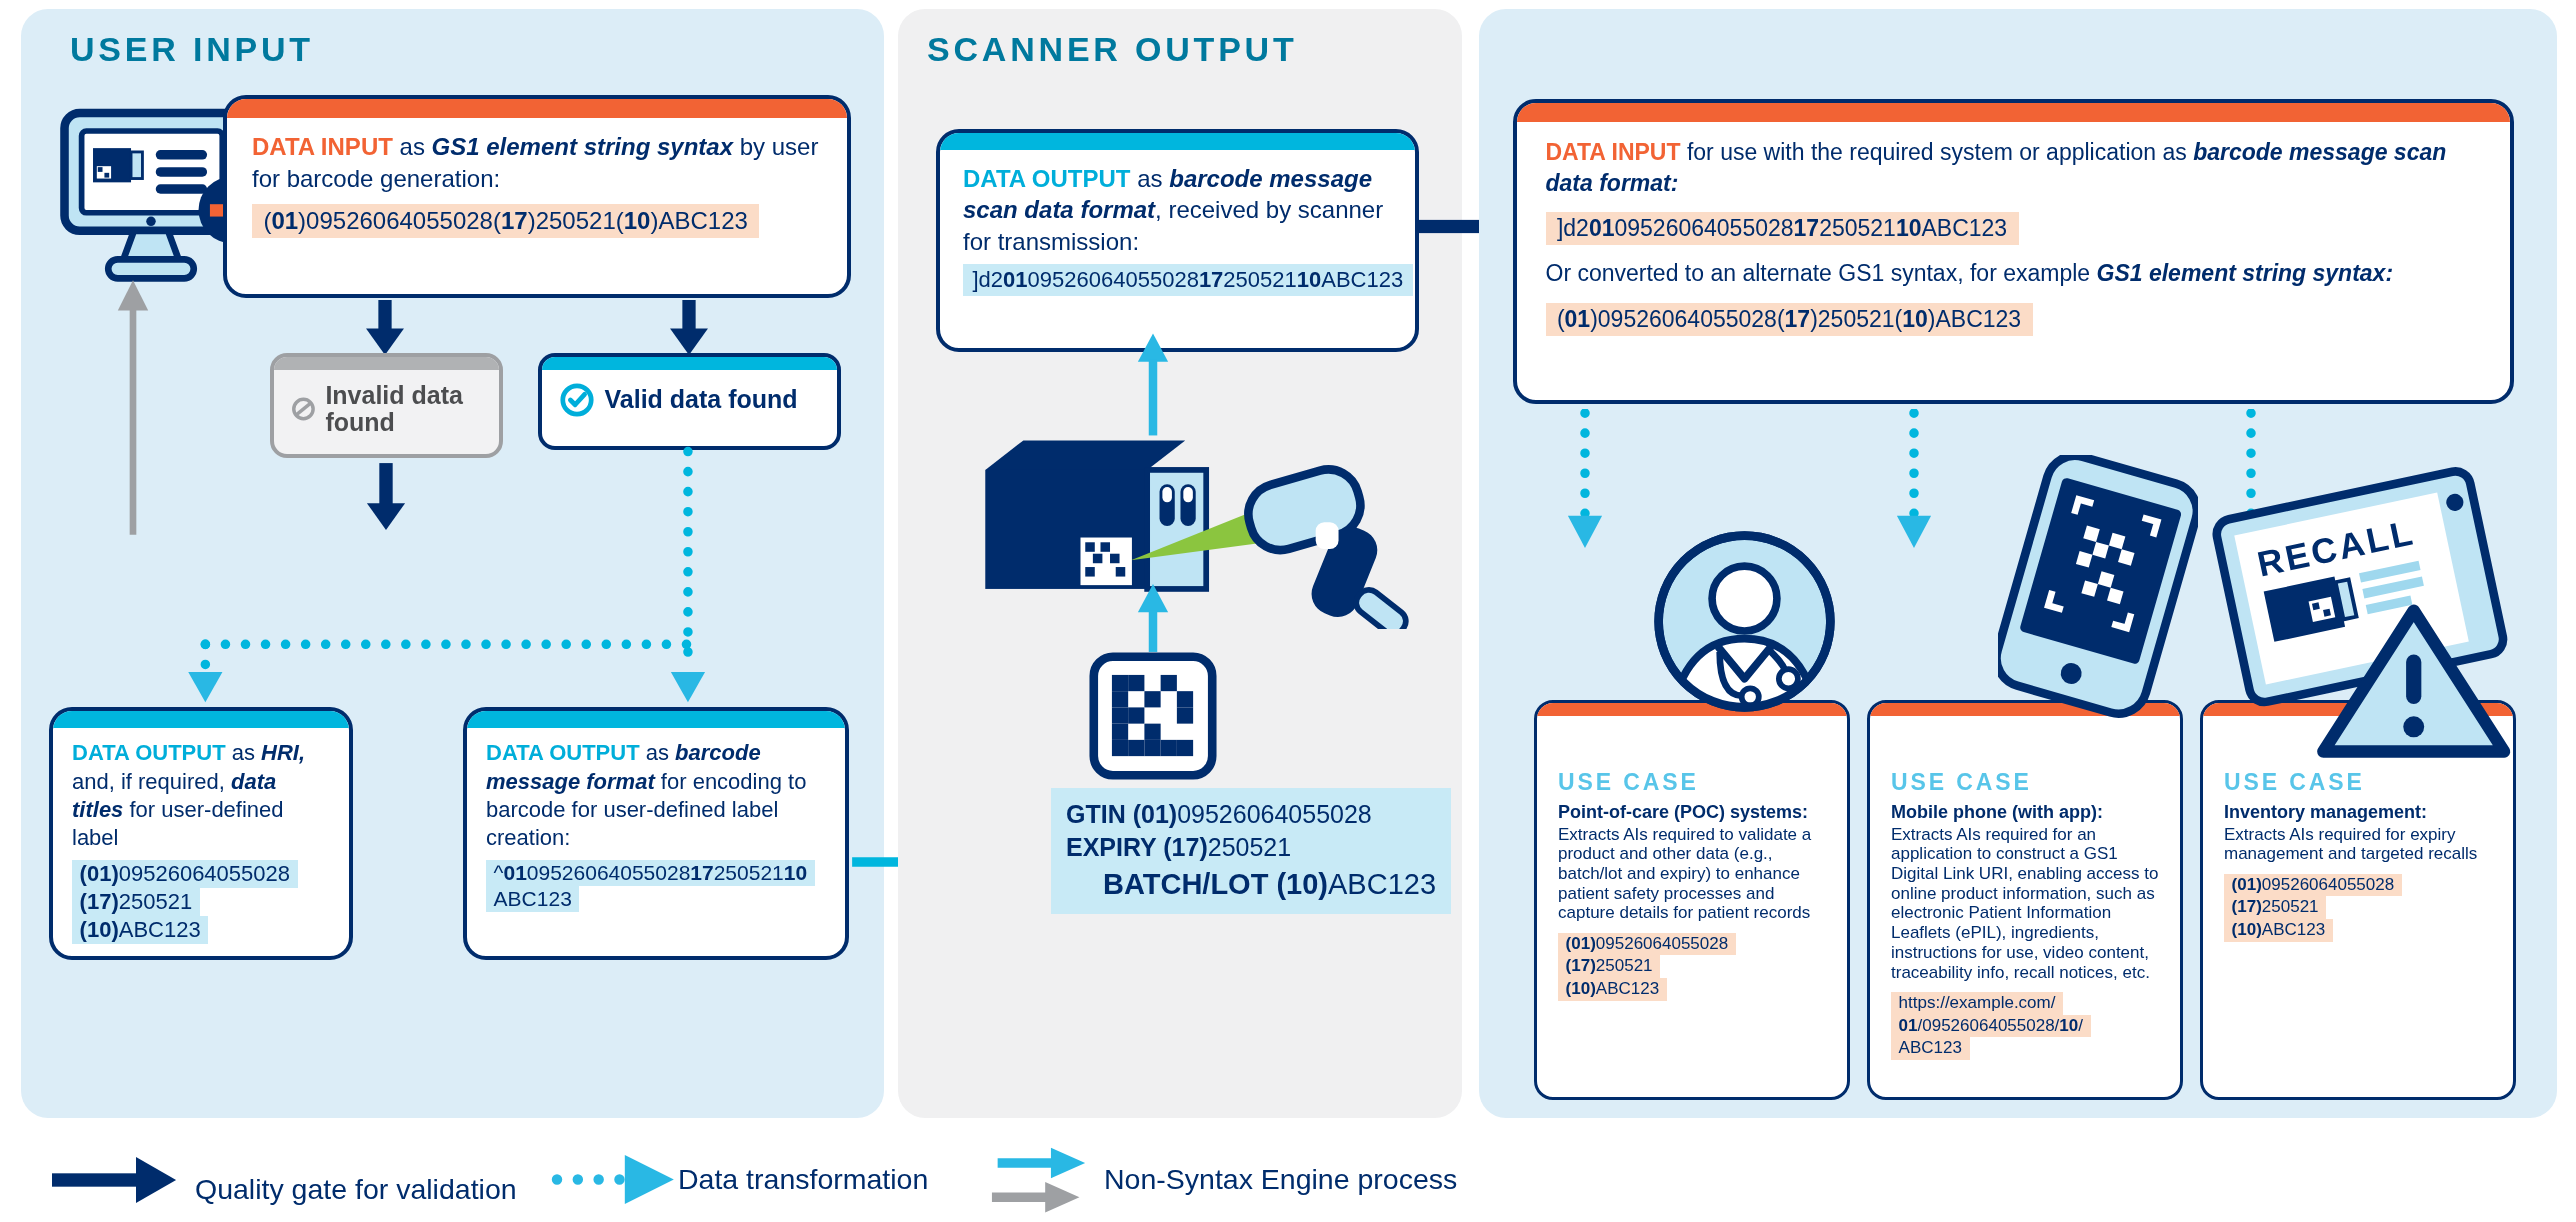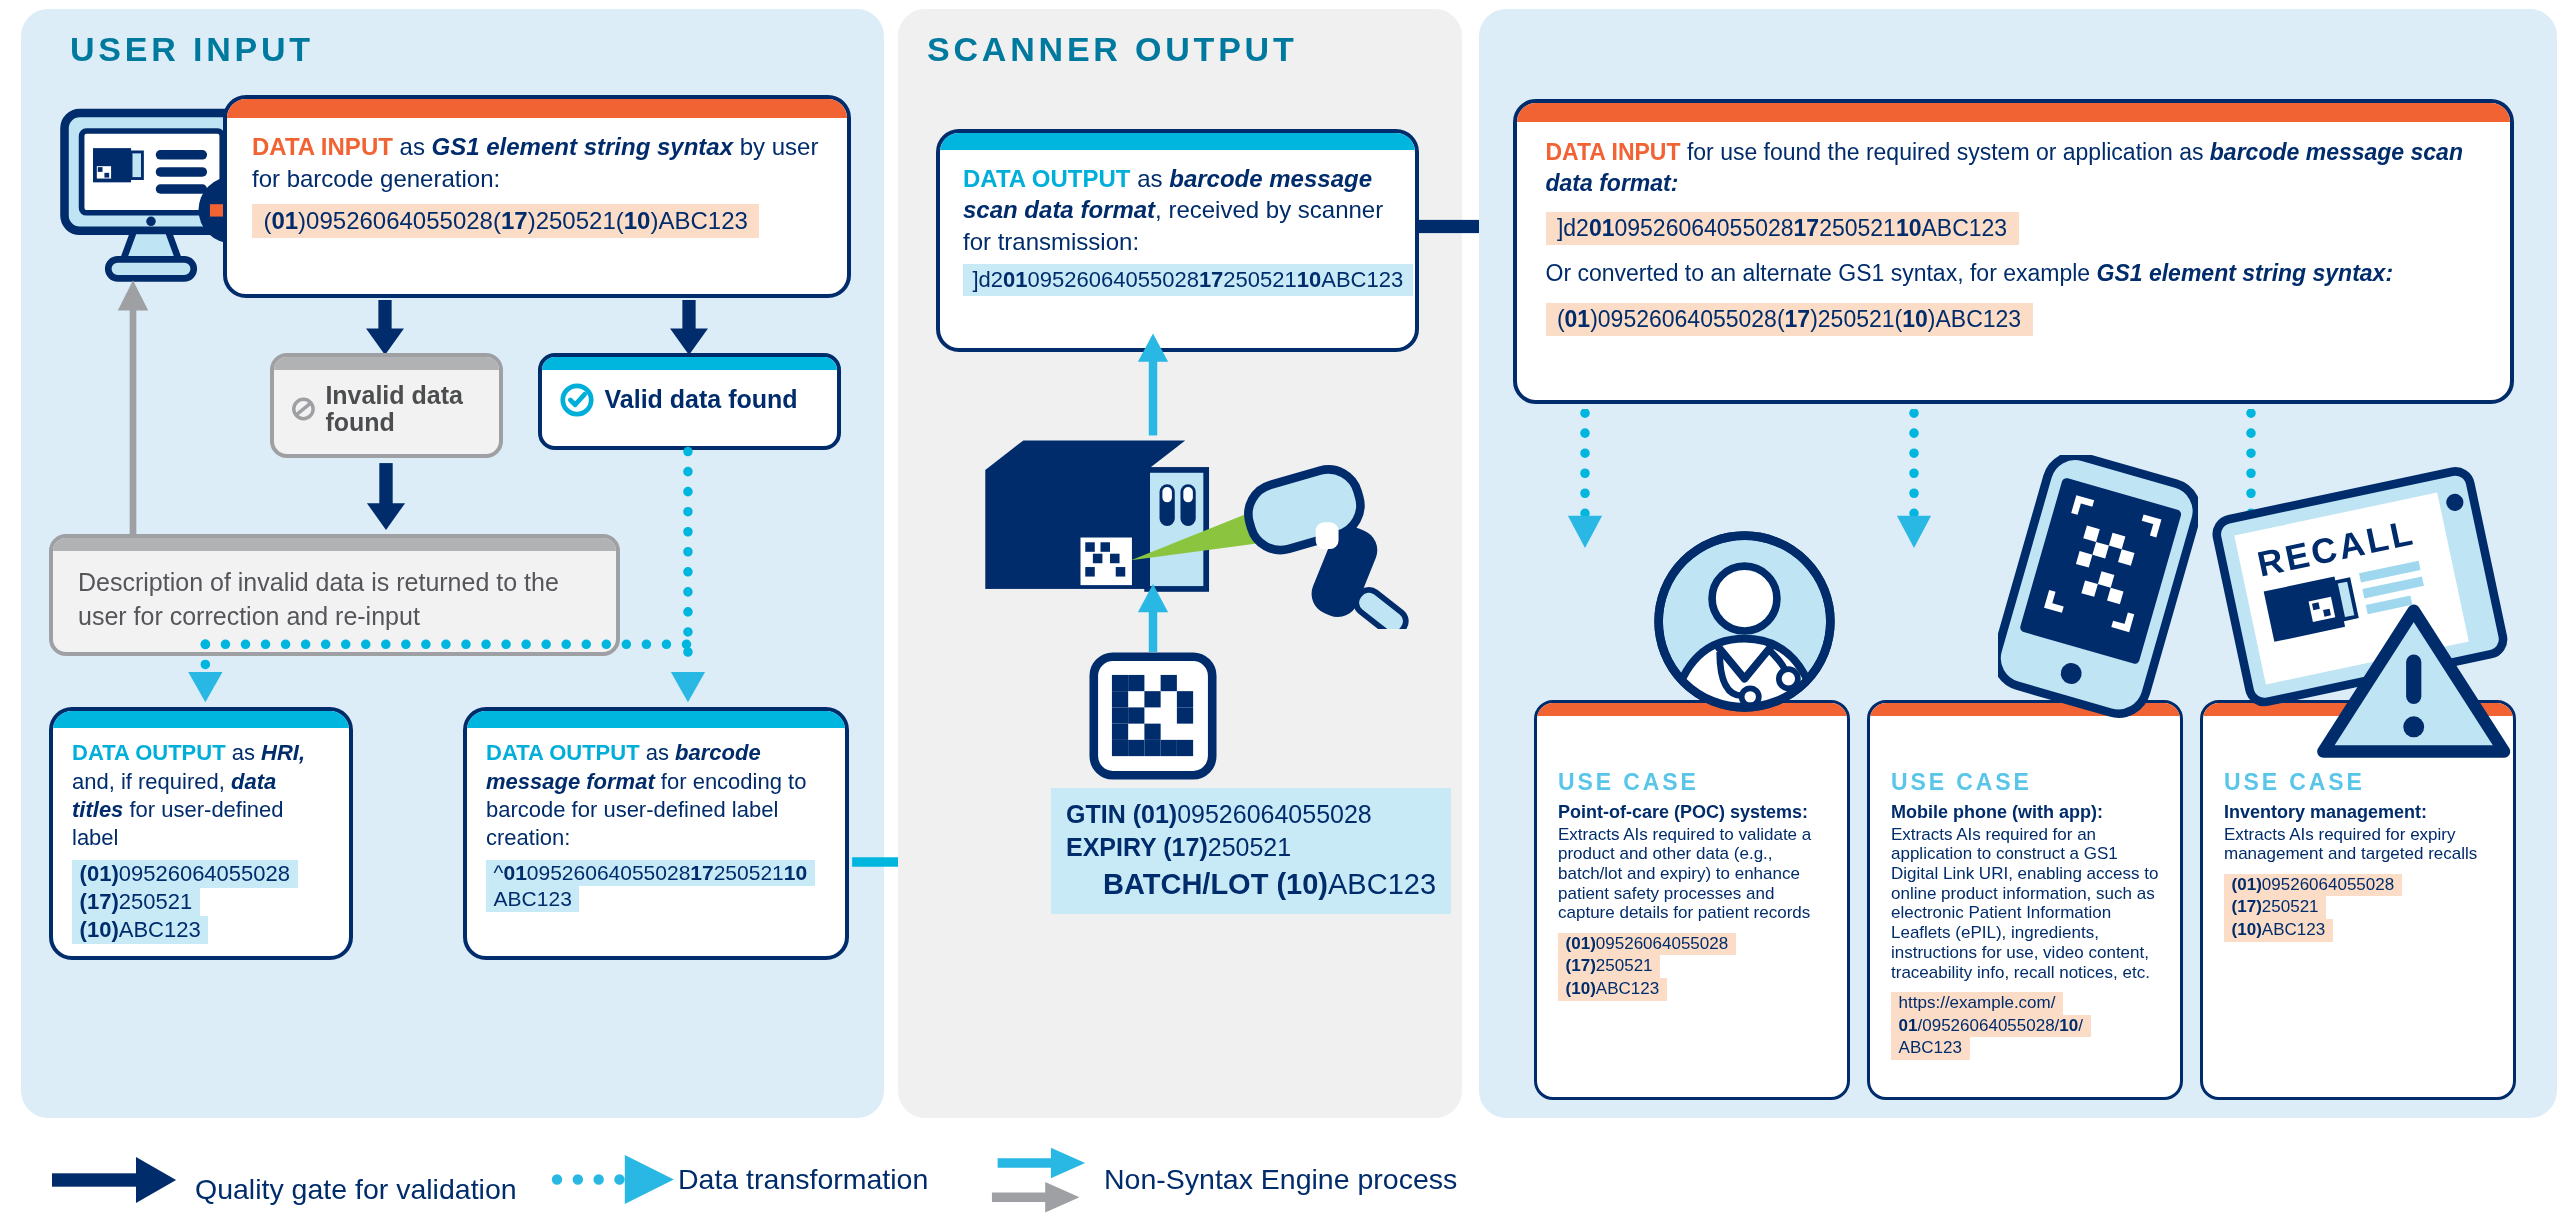--- a/index.html
+++ b/index.html
@@ -109,24 +109,20 @@
       </svg>
       <div class="status-text grayt">Invalid data found</div>
     </div>
   </div>
 
   <svg class="abs" style="left:365px;top:463px;" width="42" height="67" viewBox="0 0 44 70">
     <rect x="15" y="0" width="14" height="44" fill="#002c6c"></rect>
       <polygon points="2,42 42,42 22,70" fill="#002c6c"></polygon>
   </svg>
 
-  <div class="flowbox graybox" style="left:49px;top:534px;width:571px;height:122px;">
-    <div class="topbar gray"></div>
-    <div class="desc-text">Description of invalid data is returned to the user for correction and re-input</div>
-  </div>
 
   <svg class="abs" style="left:183px;top:442px;" width="533" height="266" viewBox="0 0 560 280">
     <line x1="531" y1="10" x2="531" y2="238" stroke="#00b6de" stroke-width="10" stroke-dasharray="0.1 21" stroke-linecap="round"></line>
     <line x1="23" y1="213" x2="531" y2="213" stroke="#00b6de" stroke-width="10" stroke-dasharray="0.1 21" stroke-linecap="round"></line>
     <line x1="23" y1="213" x2="23" y2="240" stroke="#00b6de" stroke-width="10" stroke-dasharray="0.1 21" stroke-linecap="round"></line>
     <polygon points="5,242 41,242 23,274" fill="#29b8e4"></polygon>
     <polygon points="513,242 549,242 531,274" fill="#29b8e4"></polygon>
   </svg>
 
   <div class="flowbox" style="left:49px;top:707px;width:304px;height:253px;">
@@ -237,21 +233,21 @@
     <div class="rich" style="font-size:25px;line-height:1.35;"><span class="b">GTIN (01)</span><span>09526064055028</span></div>
     <div class="rich" style="font-size:25px;line-height:1.35;"><span class="b">EXPIRY (17)</span><span>250521</span></div>
     <div class="rich" style="font-size:29px;line-height:1.35;margin-left:37px;"><span class="b">BATCH/LOT (10)</span><span>ABC123</span></div>
   </div>
 
   <div class="panel blue abs" style="left:1479px;top:8.6px;width:1078px;height:1109px;"></div>
 
   <div class="flowbox" style="left:1513px;top:99px;width:1001px;height:305px;">
     <div class="topbar orange"></div>
     <div class="fb-content" style="padding:15px 28.5px;">
-      <div class="rich" style="font-size:23px;line-height:1.35;"><span class="b c-orange">DATA INPUT</span><span> for use found the required system or application as </span><span class="b i">barcode message scan data format:</span></div>
+      <div class="rich" style="font-size:23px;line-height:1.35;"><span class="b c-orange">DATA INPUT</span><span> for use with the required system or application as </span><span class="b i">barcode message scan data format:</span></div>
       <div class="hl peach rich" style="font-size:23px;margin-top:13.3px;"><span>]d2</span><span class="b">01</span><span>09526064055028</span><span class="b">17</span><span>250521</span><span class="b">10</span><span>ABC123</span></div>
       <div class="rich" style="font-size:23px;line-height:1.35;margin-top:13.3px;"><span>Or converted to an alternate GS1 syntax, for example </span><span class="b i">GS1 element string syntax:</span></div>
       <div class="hl peach rich" style="font-size:23px;margin-top:13.3px;"><span>(</span><span class="b">01</span><span>)09526064055028(</span><span class="b">17</span><span>)250521(</span><span class="b">10</span><span>)ABC123</span></div>
     </div>
   </div>
 
   <svg class="abs" style="left:1566px;top:409px;" width="38" height="143" viewBox="0 0 40 150">
     <line x1="20" y1="4" x2="20" y2="110" stroke="#00b6de" stroke-width="10" stroke-dasharray="0.1 21" stroke-linecap="round"></line>
     <polygon points="2,112 38,112 20,146" fill="#29b8e4"></polygon>
   </svg>

